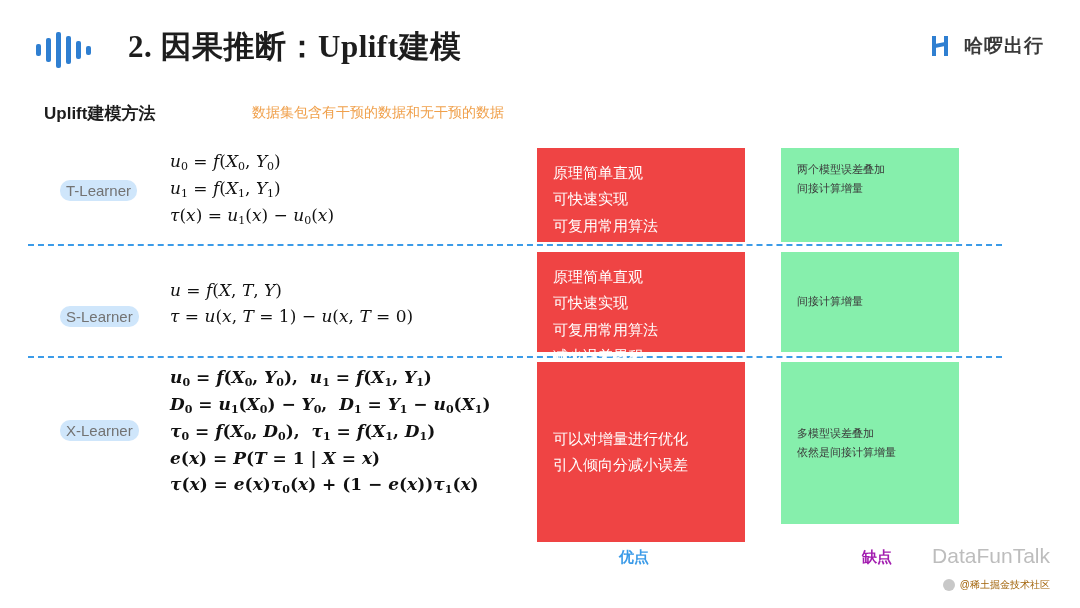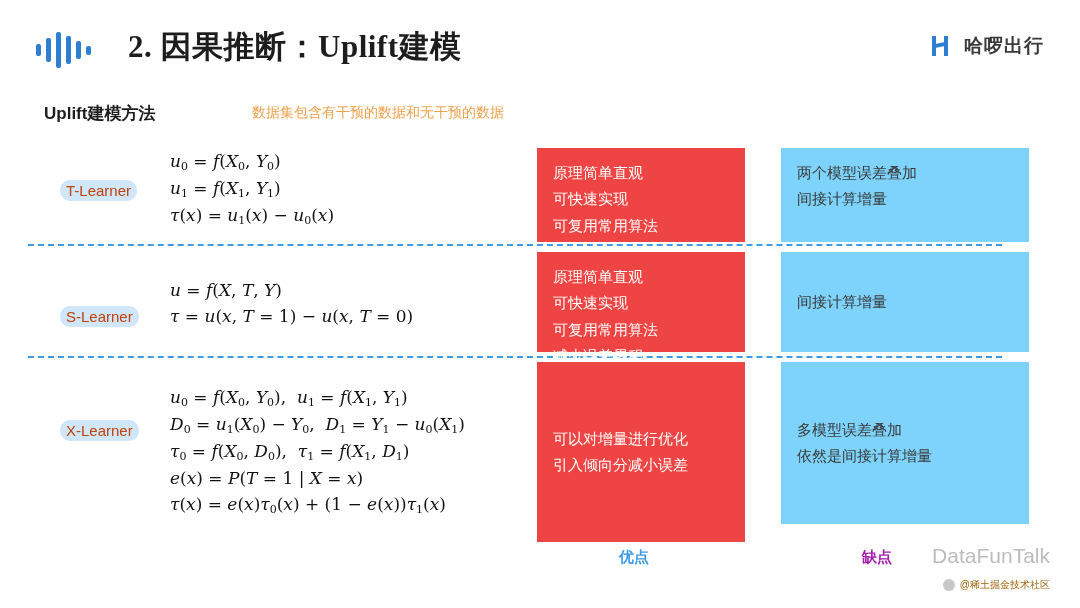--- a/index.html
+++ b/index.html
@@ -108,21 +108,21 @@
     height: 0;
   }
   .divider.d1 { top: 244px; }
   .divider.d2 { top: 356px; }
 
   
   .learner-label {
     position: absolute;
     left: 60px;
     font-size: 15px;
-    color: #c2410c;
+    color: #737373;
     background: #cfe6fb;
     padding: 2px 6px;
     border-radius: 10px;
     white-space: nowrap;
   }
   .lbl-t { top: 180px; }
   .lbl-s { top: 306px; }
   .lbl-x { top: 420px; }
 
   
@@ -130,21 +130,21 @@
     position: absolute;
     left: 170px;
     font-family: "DejaVu Serif", serif;
     font-size: 17px;
     color: #111;
     line-height: 1.55;
     white-space: nowrap;
   }
   .fb-t { top: 148px; }
   .fb-s { top: 277px; }
-  .fb-x { top: 384px; }
+  .fb-x { top: 364px; font-weight: bold; }
   .formula-block .ln { display: block; }
   .formula-block i { font-style: italic; }
   .sub {
     font-size: 11px;
     vertical-align: -3px;
   }
 
   
   .pros-col {
     position: absolute;
@@ -158,24 +158,24 @@
     box-sizing: border-box;
   }
   .pros-1 { top: 148px; height: 94px; }
   .pros-2 { top: 252px; height: 100px; }
   .pros-3 { top: 362px; height: 180px; display: flex; flex-direction: column; justify-content: center; }
 
   
   .cons-col {
     position: absolute;
     left: 781px;
-    width: 248px;
-    background: #7dd3fc;
+    width: 178px;
+    background: #86efac;
     color: #3a3a3a;
-    font-size: 15px;
+    font-size: 11px;
     line-height: 1.75;
     padding: 12px 16px;
     box-sizing: border-box;
   }
   .cons-1 { top: 148px; height: 94px; }
   .cons-2 { top: 252px; height: 100px; display: flex; align-items: center; }
   .cons-3 { top: 362px; height: 162px; display: flex; flex-direction: column; justify-content: center; }
 
   .col-line { display: block; }
 

